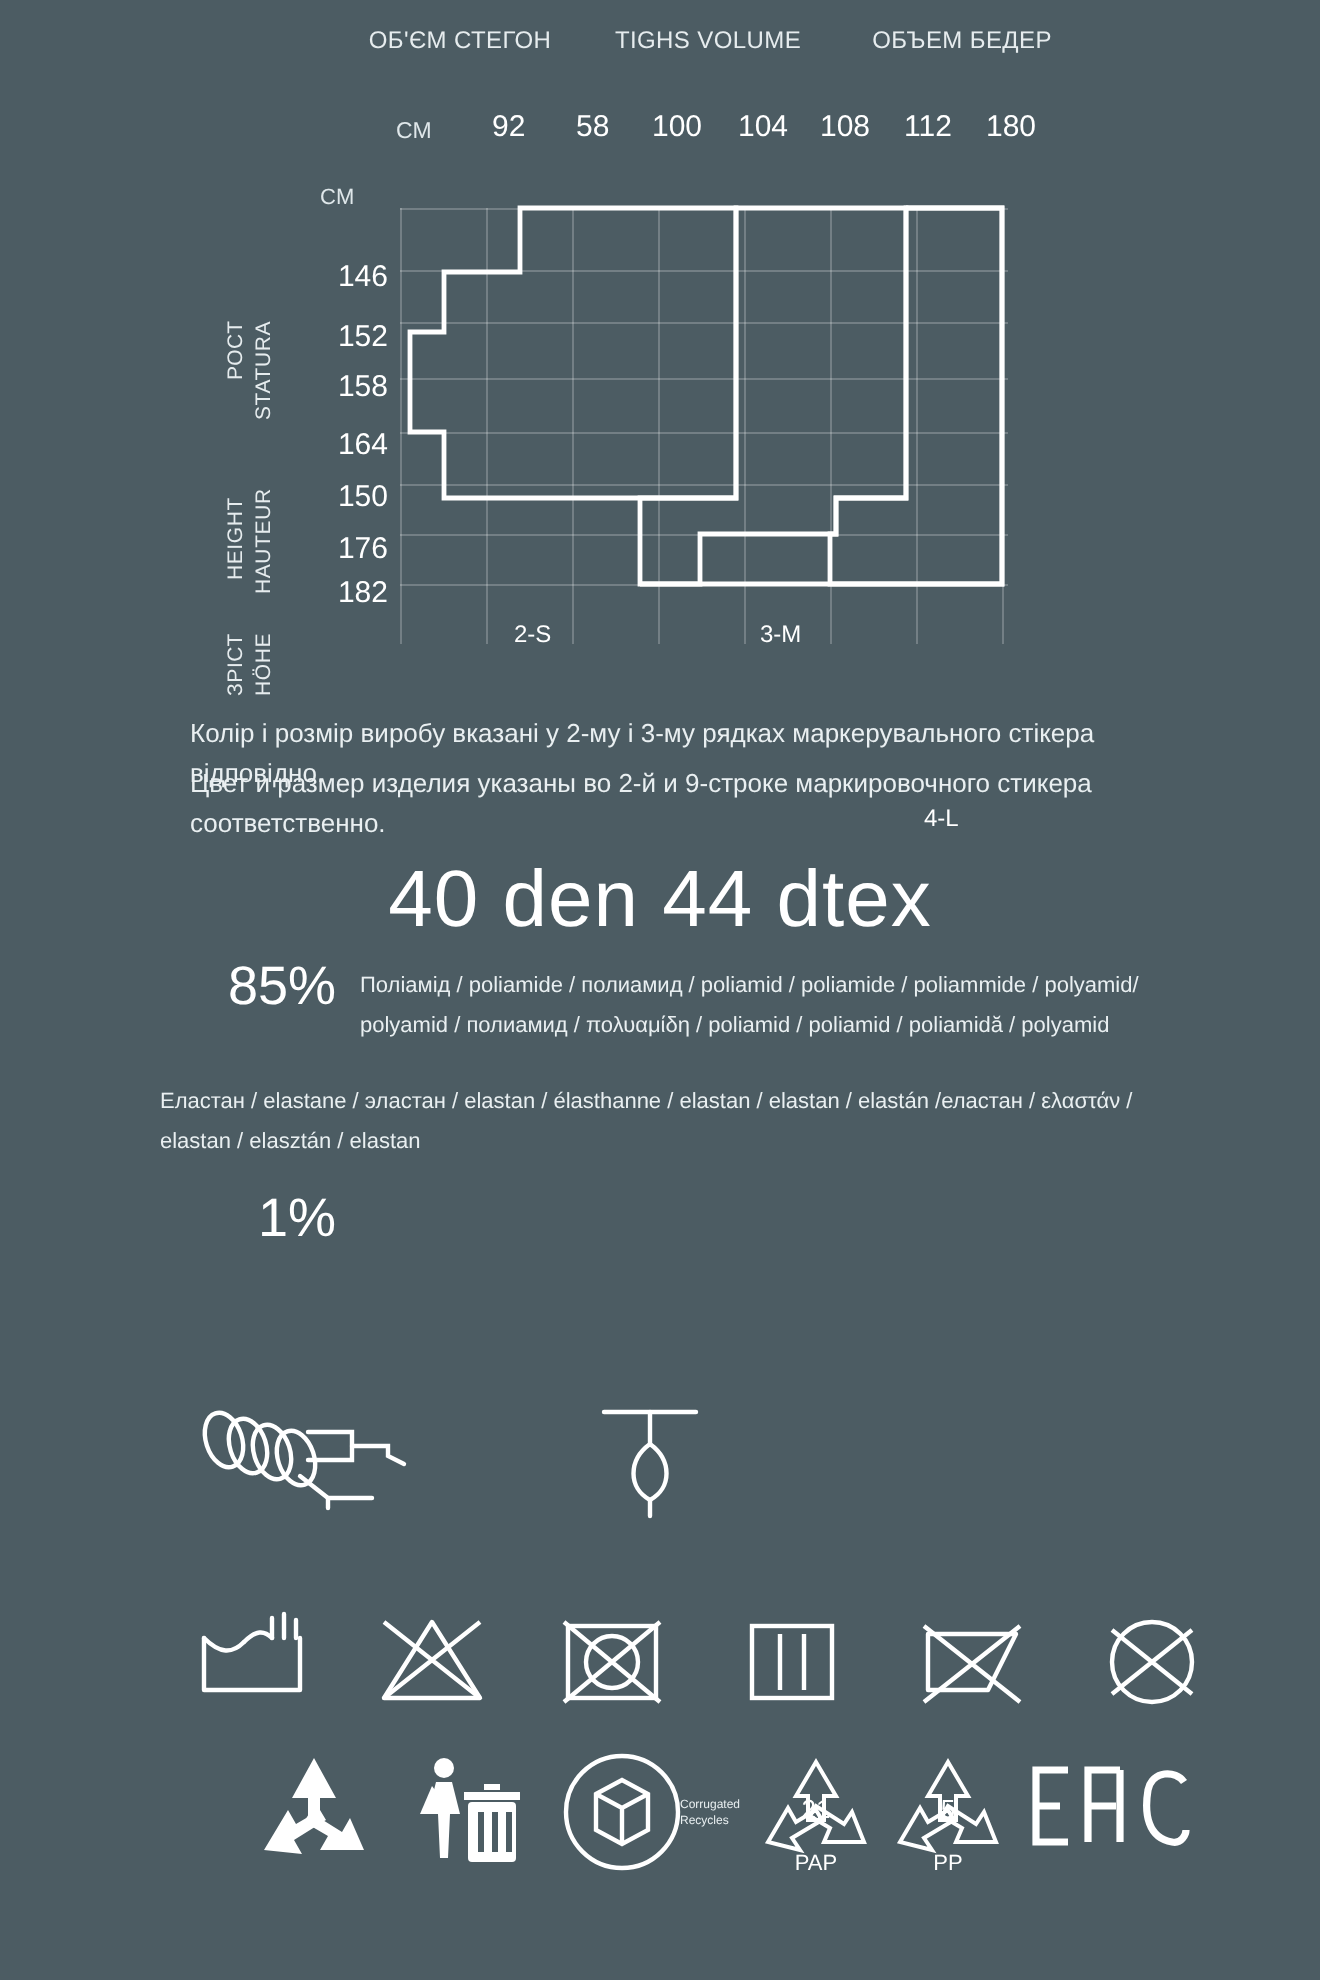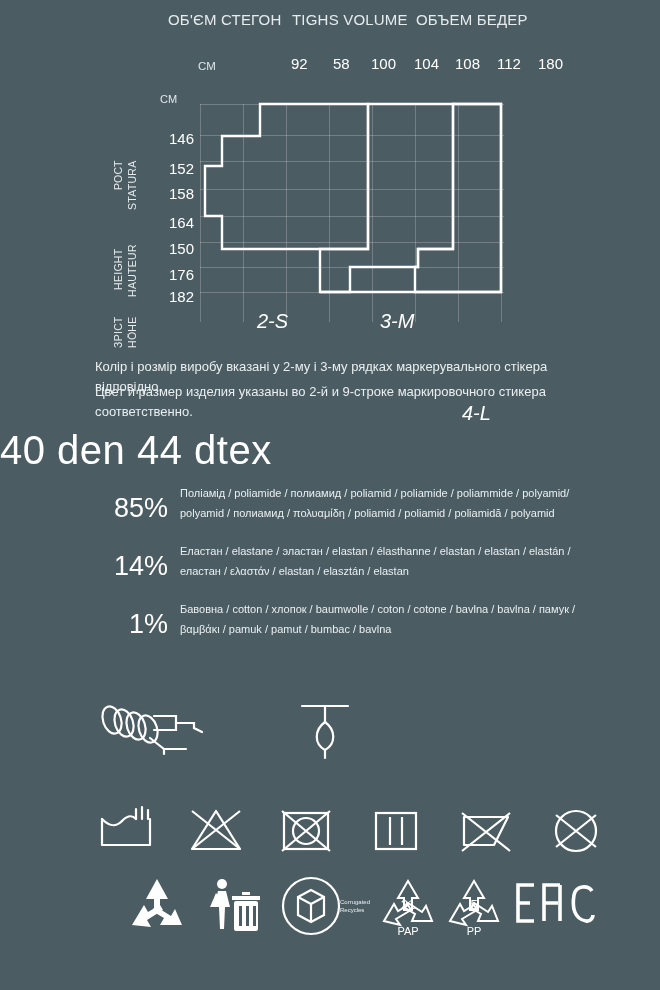--- a/index.html
+++ b/index.html
@@ -5,52 +5,52 @@
   html,body{margin:0;padding:0;}
   body{
     width:660px;height:990px;
     background:#4c5c63;
     font-family:"Liberation Sans", sans-serif;
     color:#e8eef0;
     overflow:hidden;
     position:relative;
   }
   .page{position:relative;width:660px;height:990px;}
-  .hdr-labels{position:absolute;left:168px;top:12px;font-size:15px;line-height:16px;letter-spacing:.2px;color:#e6ecee;}
+  .hdr-labels{position:absolute;left:168px;top:12px;font-size:12px;line-height:16px;letter-spacing:.2px;color:#e6ecee;text-align:center;}
   .hdr-row{display:flex;}
   .hdr-col{width:124px;}
   .hdr-col.w3{width:130px;}
 
   .cm-top{position:absolute;left:198px;top:60px;font-size:11.5px;color:#dfe7ea;}
   .hnums{position:absolute;left:240px;top:55px;width:290px;font-size:15px;color:#fff;}
-  .hnums span{position:absolute;margin-left:45px;}
+  .hnums span{position:absolute;}
 
   .cm-left{position:absolute;left:160px;top:93px;font-size:11px;color:#dfe7ea;}
 
   .vnums{position:absolute;left:148px;top:112px;width:46px;font-size:15px;color:#fff;text-align:right;}
   .vnums span{position:absolute;right:0;}
 
   .rot{position:absolute;font-size:10.5px;letter-spacing:.3px;color:#e6ecee;
        transform-origin:0 0;transform:rotate(-90deg);white-space:nowrap;}
 
   .grid{position:absolute;left:200px;top:104px;width:304px;height:218px;}
   .grid .vline{position:absolute;top:0;bottom:0;width:1px;background:rgba(255,255,255,.22);}
   .grid .hline{position:absolute;left:0;right:0;height:1px;background:rgba(255,255,255,.22);}
-  .zone{position:absolute;font-size:20px;color:#fff;font-style:italic;}
+  .zone{position:absolute;font-size:12px;color:#fff;}
 
   svg.shape{position:absolute;left:200px;top:104px;overflow:visible;}
 
   .note{position:absolute;left:95px;width:520px;font-size:13px;line-height:20px;color:#e9eff1;}
 
   
-  .den{position:absolute;left:0;top:428px;width:660px;font-size:40px;letter-spacing:.5px;color:#fff;}
+  .den{position:absolute;left:0;top:428px;width:660px;text-align:center;font-size:40px;letter-spacing:.5px;color:#fff;}
 
   
   .comp{position:absolute;left:80px;top:478px;width:510px;}
-  .comp-row{display:flex;margin-bottom:13px;align-items:flex-end;}
+  .comp-row{display:flex;margin-bottom:13px;}
   .pct{width:88px;text-align:right;font-size:27px;line-height:30px;color:#fff;padding-right:12px;flex:none;}
   .mat{flex:1;font-size:11px;line-height:19.5px;color:#e9eff1;padding-top:6px;}
 
   
   .iconrow1{position:absolute;left:0;top:692px;width:660px;height:90px;}
 
   .iconrow2{position:absolute;left:0;top:805px;width:660px;height:60px;}
   .iconrow3{position:absolute;left:0;top:875px;width:660px;height:80px;margin-left:32px;}
 
   .ico{position:absolute;}
@@ -139,26 +139,24 @@
   <div class="note" style="top:382px">Цвет и размер изделия указаны во 2-й и 9-строке маркировочного стикера соответственно.</div>
 
   <div class="den">40 den  44 dtex</div>
 
   <div class="comp">
     <div class="comp-row">
       <div class="pct">85%</div>
       <div class="mat">Поліамід / poliamide / полиамид / poliamid / poliamide / poliammide / polyamid/ polyamid / полиамид / πολυαμίδη / poliamid / poliamid / poliamidă / polyamid</div>
     </div>
     <div class="comp-row">
-      <div class="pct">14%</div>
       <div class="mat">Еластан / elastane / эластан / elastan / élasthanne / elastan / elastan / elastán /еластан / ελαστάν / elastan / elasztán / elastan</div>
     </div>
     <div class="comp-row">
       <div class="pct">1%</div>
-      <div class="mat">Бавовна / cotton / хлопок / baumwolle / coton / cotone / bavlna / bavlna / памук / βαμβάκι / pamuk / pamut / bumbac / bavlna</div>
     </div>
   </div>
 
   <div class="iconrow1">
     <svg class="ico" style="left:90px;top:10px" width="120" height="62" viewBox="0 0 120 62">
       <g fill="none" stroke="#fff" stroke-width="2.2" stroke-linecap="round">
         <ellipse cx="22" cy="18" rx="9" ry="14" transform="rotate(-18 22 18)"></ellipse>
         <ellipse cx="34" cy="21" rx="9" ry="14" transform="rotate(-18 34 21)"></ellipse>
         <ellipse cx="46" cy="24" rx="9" ry="14" transform="rotate(-18 46 24)"></ellipse>
         <ellipse cx="58" cy="27" rx="9" ry="14" transform="rotate(-18 58 27)"></ellipse>

